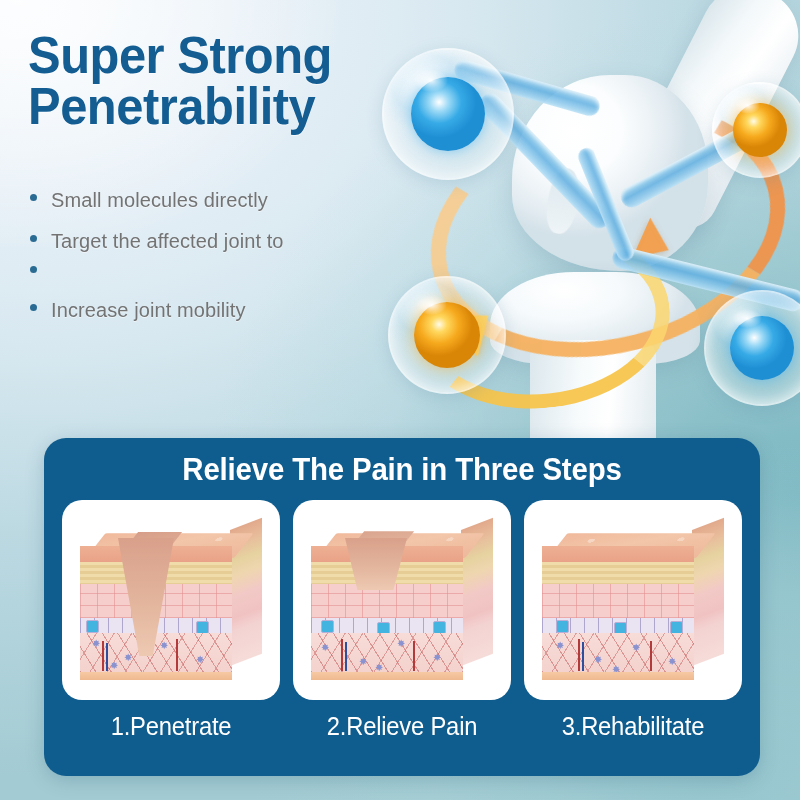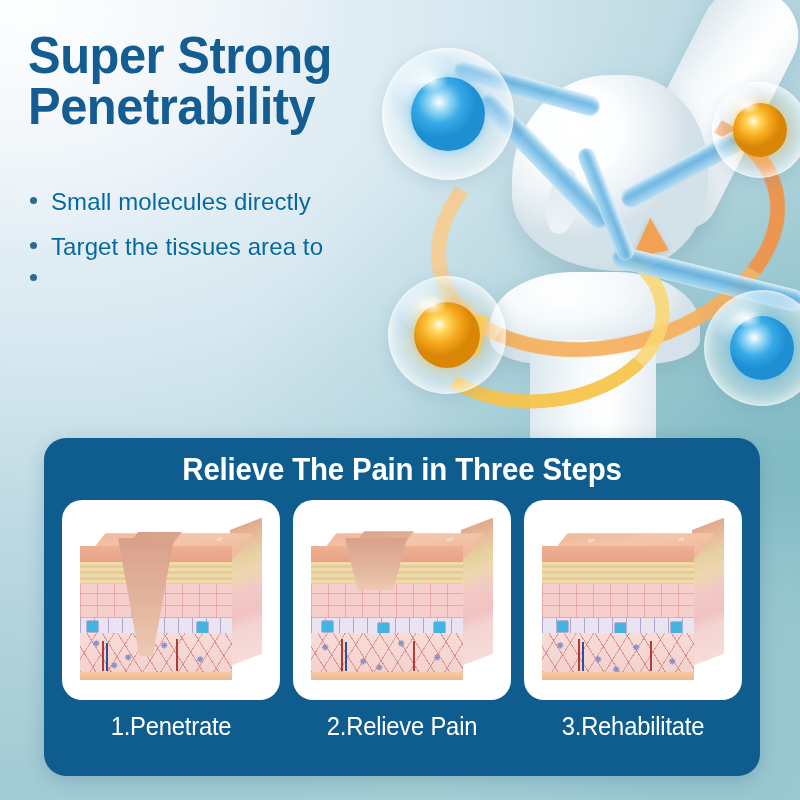--- a/index.html
+++ b/index.html
@@ -65,23 +65,23 @@
     left: 30px;
     top: 190px;
     width: 400px;
     list-style: none;
     margin: 0;
     padding: 0;
   }
   .bullets li {
     display: flex;
     align-items: baseline;
-    font-size: 24px;
+    font-size: 20px;
     line-height: 1.0;
-    color: #0369a1;
+    color: #737373;
     margin-bottom: 21px;
     letter-spacing: 0.1px;
     text-shadow: 0 1px 0 rgba(255,255,255,0.5);
   }
   .bullets .dot {
     flex: 0 0 auto;
     width: 7px;
     height: 7px;
     border-radius: 50%;
     background: #2a6b94;
@@ -485,24 +485,28 @@
     <span class="l2">Penetrability</span>
   </div>
 
   <ul class="bullets">
     <li>
       <span class="dot"></span>
       <span>Small molecules directly</span>
     </li>
     <li>
       <span class="dot"></span>
-      <span>Target the tissues area to</span>
+      <span>Target the affected joint to</span>
     </li>
     <li>
       <span class="dot"></span>
+    </li>
+    <li>
+      <span class="dot"></span>
+      <span>Increase joint mobility</span>
     </li>
   </ul>
 
   <div class="panel">
     <div class="panel-title">Relieve The Pain in Three Steps</div>
 
     <div class="steps">
 
       <div class="step">
         <div class="card">

